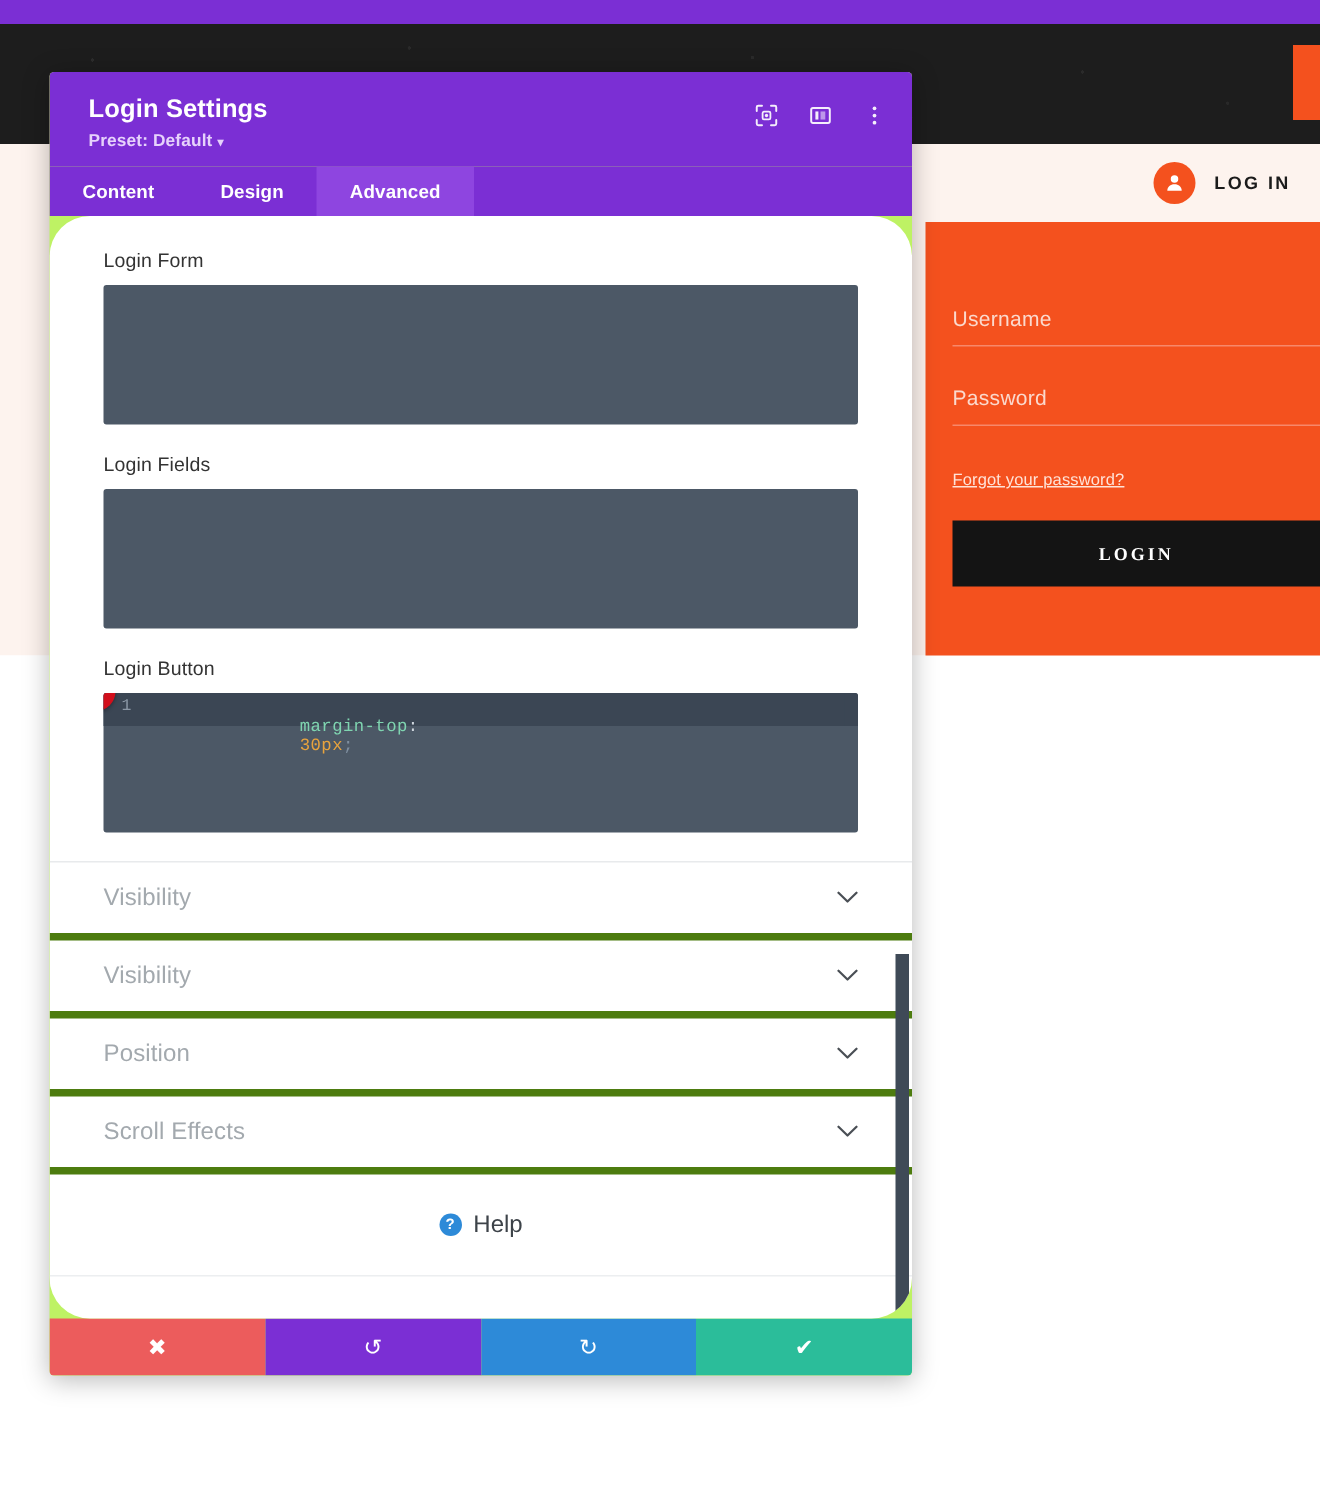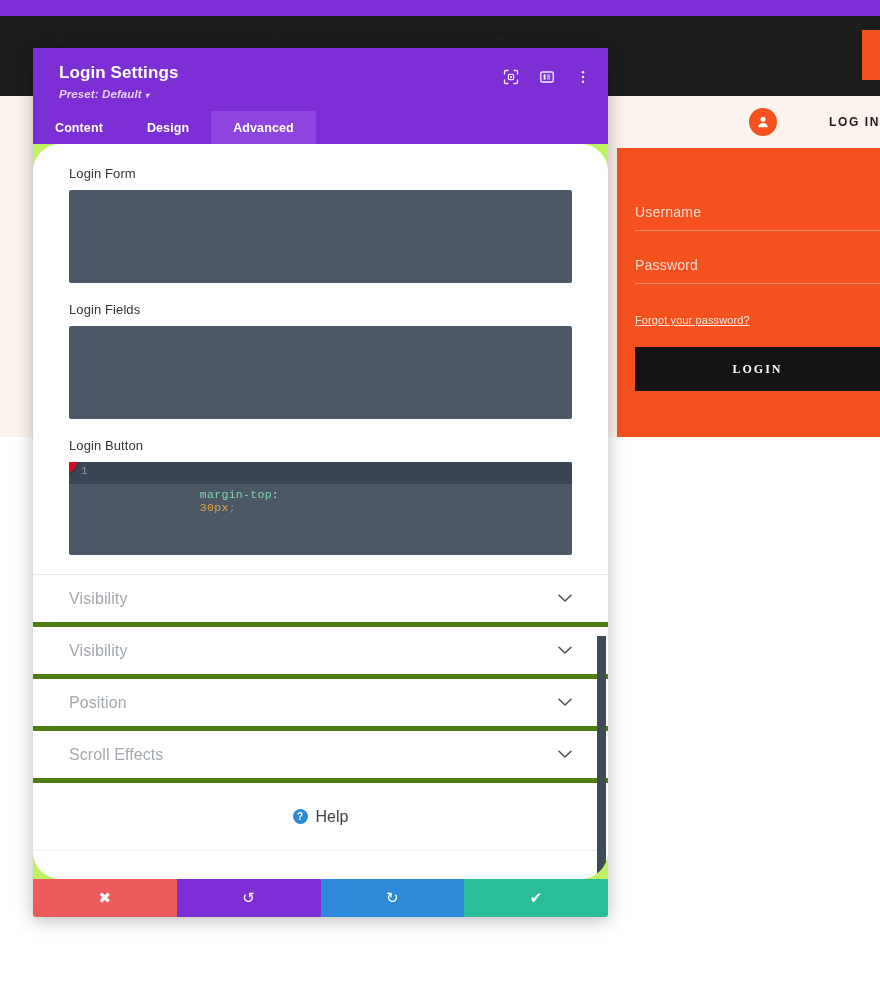--- a/index.html
+++ b/index.html
@@ -69,21 +69,21 @@
     position: absolute;
     left: 617px; top: 96px;
     width: 263px;
   }
 
   .login-head {
     height: 52px;
     background: #fdf3ee;
     display: flex;
     align-items: center;
-    justify-content: space-between;
+    justify-content: center;
     padding-left: 132px;
   }
 
   .avatar-circle {
     width: 28px; height: 28px;
     border-radius: 50%;
     background: #f4511e;
     display: flex;
     align-items: center;
     justify-content: center;
@@ -173,21 +173,20 @@
     color: #ffffff;
     line-height: 1.3;
     letter-spacing: .1px;
   }
   .modal-preset {
     font-size: 11.5px;
     font-weight: 700;
     color: #e6d2fb;
     margin-top: 4px;
     letter-spacing: .1px;
-    font-style: italic;
   }
   .caret-mini { font-size: 8px; color: #e6d2fb; }
 
   .header-icons {
     display: flex;
     align-items: center;
     gap: 18px;
     padding-top: 6px;
   }
   .hdr-icon {
@@ -265,21 +264,21 @@
   .code-gutter {
     position: absolute;
     left: 12px; top: 3px;
     font-family: "Liberation Mono", monospace;
     font-size: 11px;
     color: #8b97a5;
   }
 
   .code-line {
     position: absolute;
-    left: 30px; top: 13px;
+    left: 30px; top: 3px;
     font-family: "Liberation Mono", monospace;
     font-size: 11.5px;
     white-space: pre;
     letter-spacing: .3px;
   }
   .tok-prop { color: #7fd4b0; }
   .tok-punc { color: #cfd6de; }
   .tok-num  { color: #e8a33d; }
   .tok-semi { color: #7f8fa0; }
 

